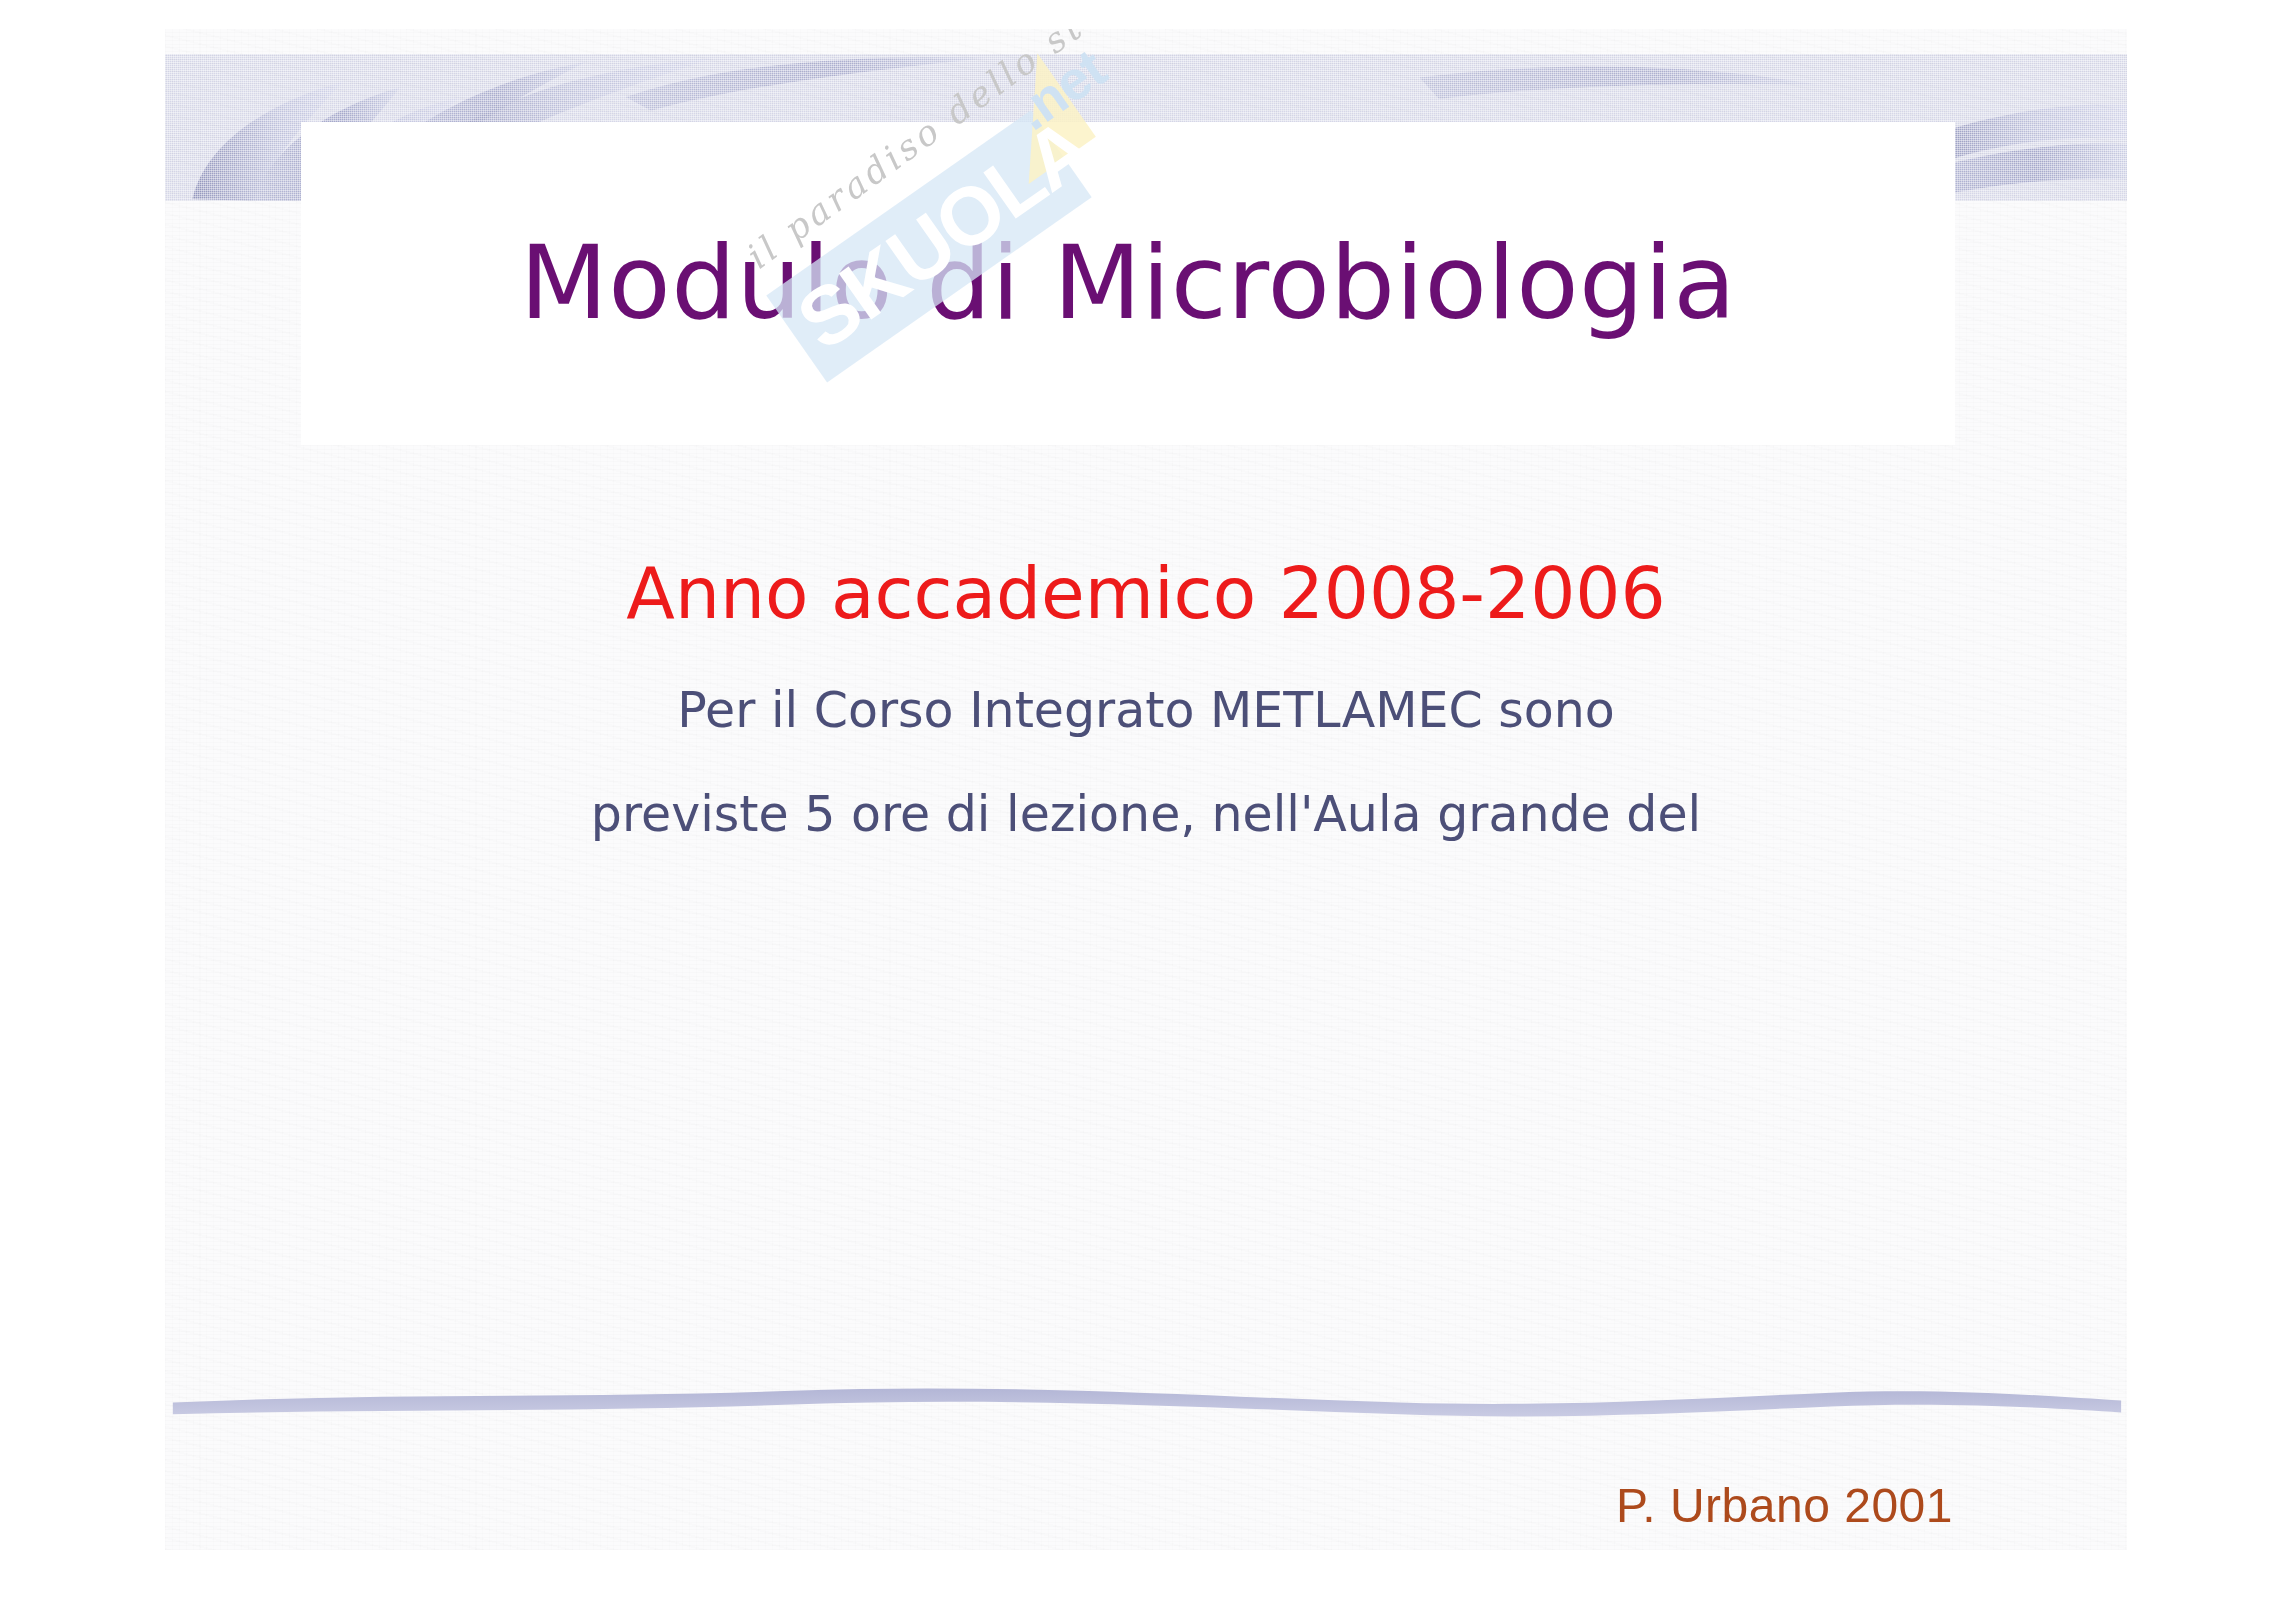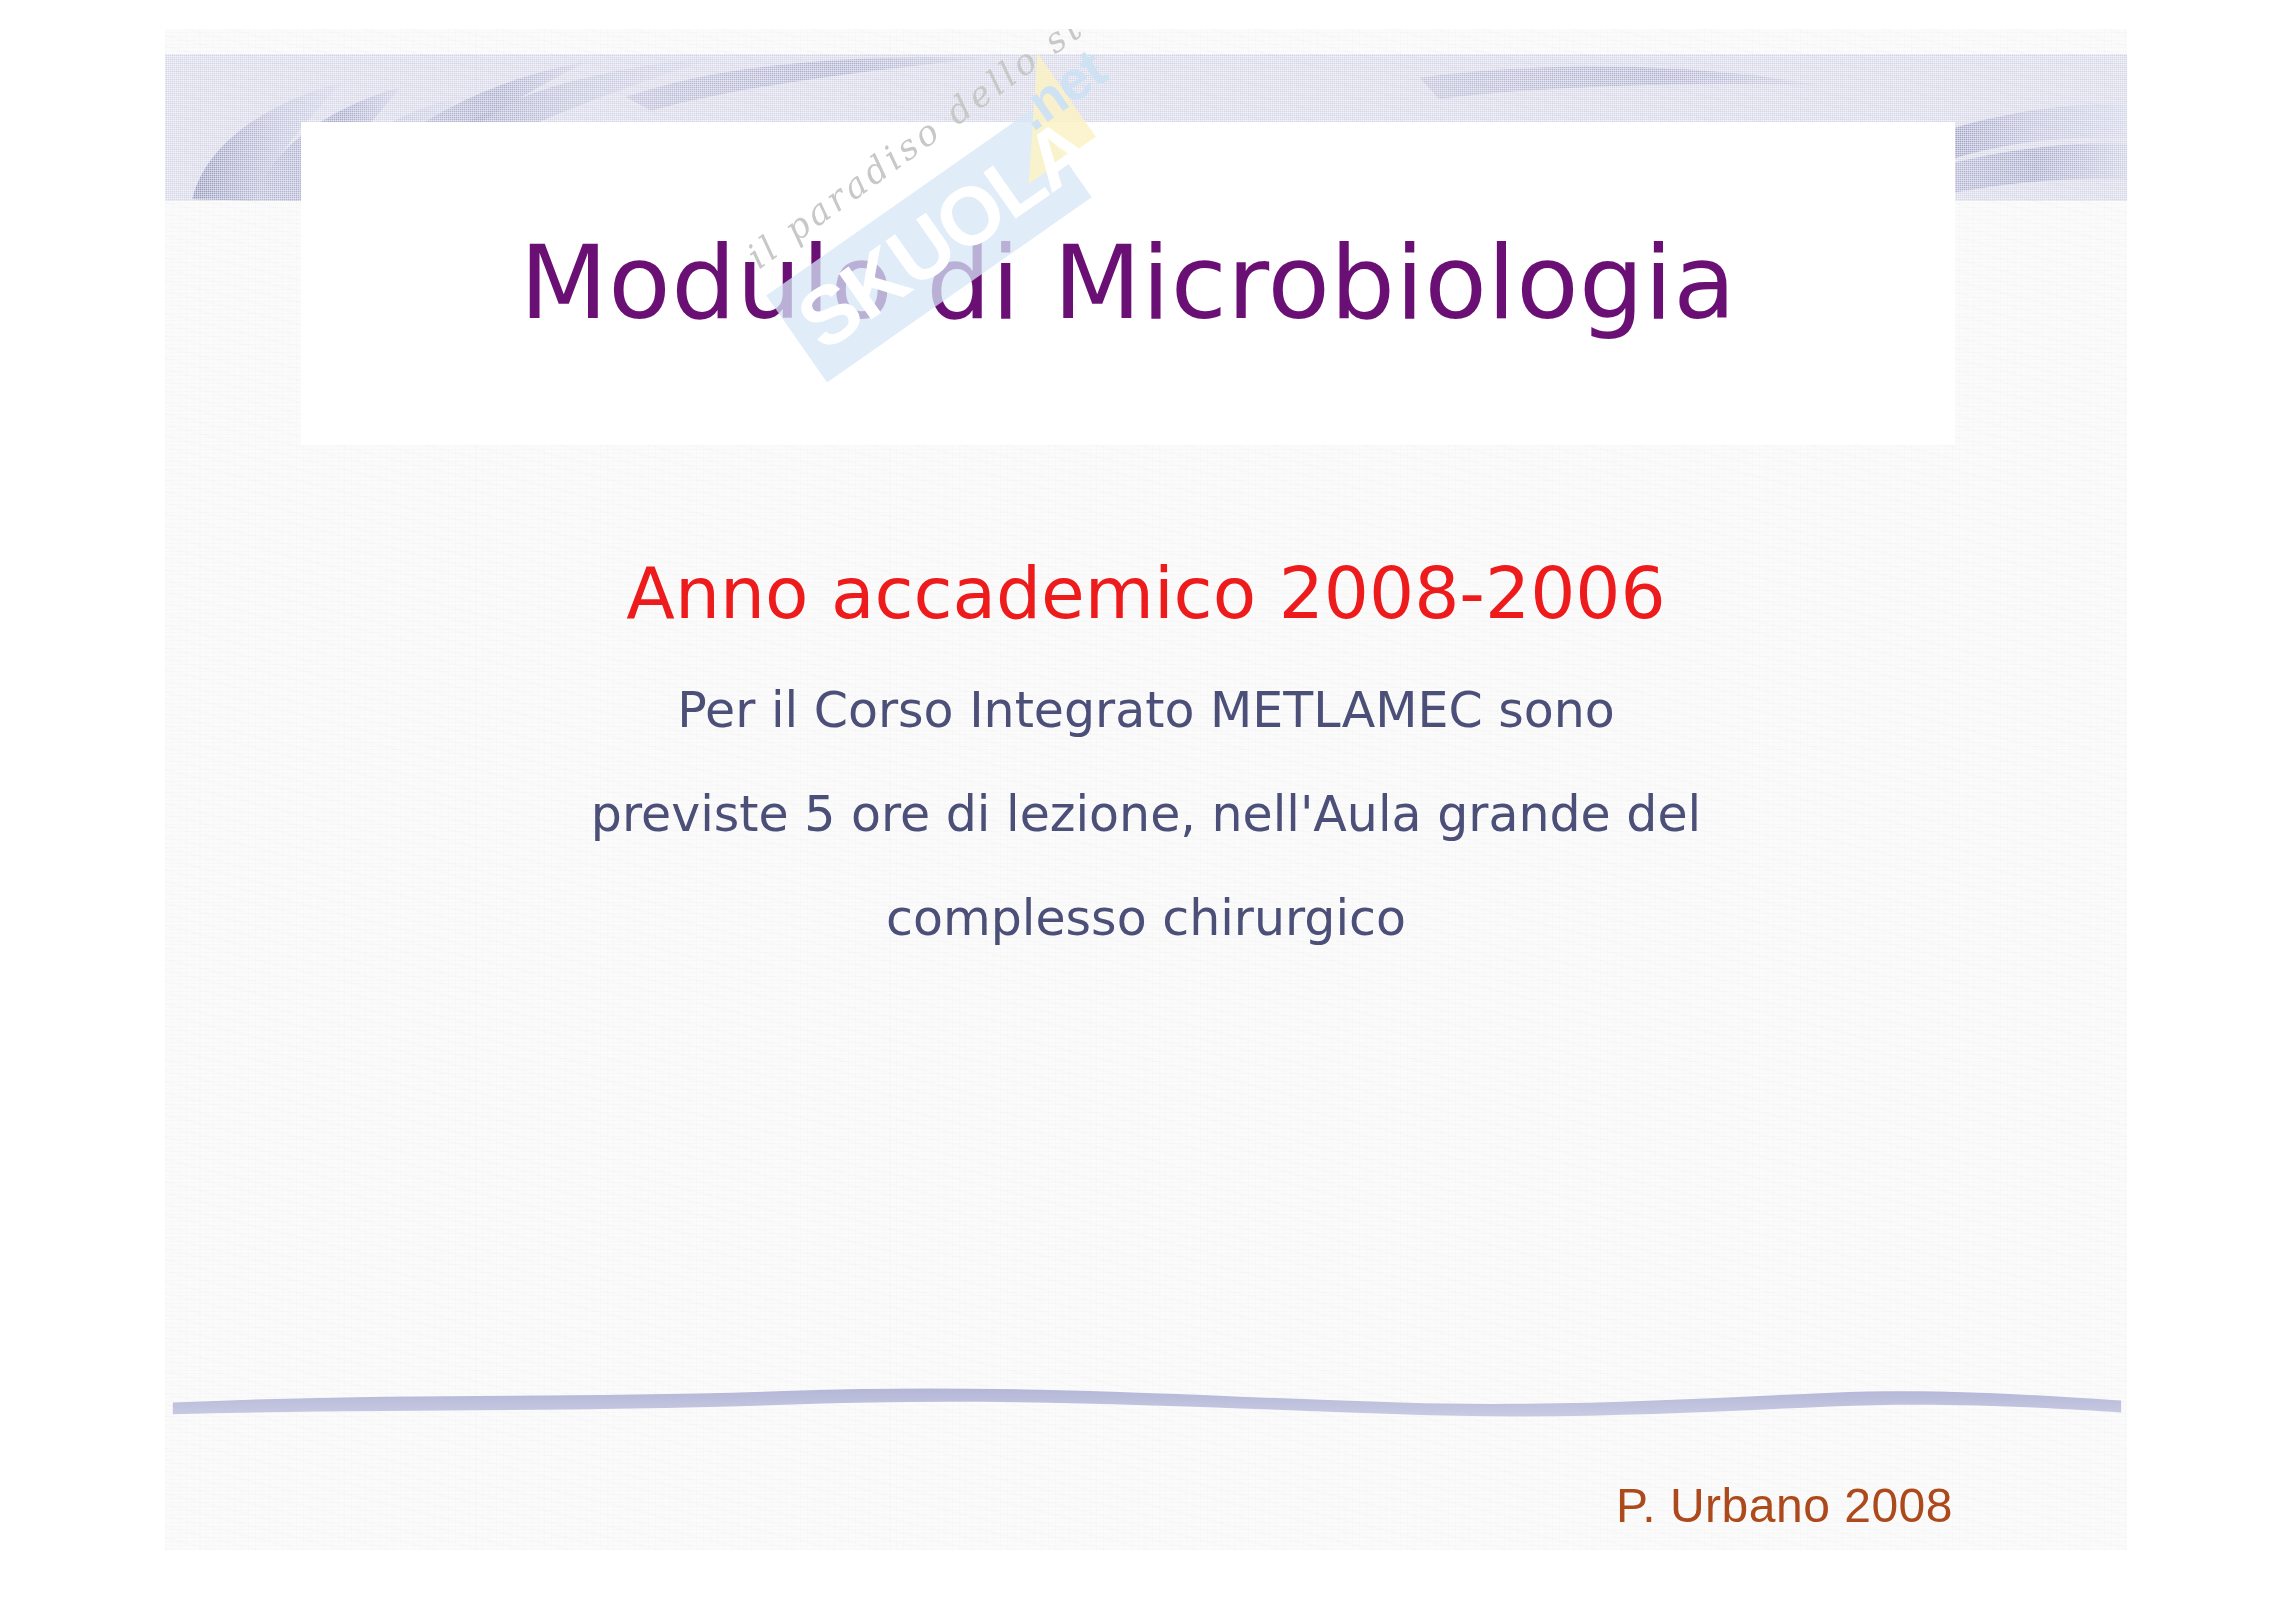--- a/index.html
+++ b/index.html
@@ -278,35 +278,34 @@
         <div class="wm-badge-txt">SKUOLA</div>
         <div class="wm-net">.net</div>
       </div>
       <div class="wm-tag">il paradiso dello studente</div>
     </div>
 
     <div class="body-block">
       <div class="line-accent">Anno accademico 2008-2006</div>
       <div class="line-body">Per il Corso Integrato METLAMEC sono</div>
       <div class="line-body">previste 5 ore di lezione, nell'Aula grande del</div>
-      <div class="line-body">complesso chirurgico</div>
     </div>
 
     <svg class="bottom-rule" viewBox="0 0 2002 60" preserveAspectRatio="none">
       <defs>
         <linearGradient id="rule" x1="0" y1="0" x2="0" y2="1">
           <stop offset="0%" stop-color="#b3b6d6"></stop>
           <stop offset="100%" stop-color="#c9cbe3"></stop>
         </linearGradient>
       </defs>
       <path d="M8,26 C220,16 420,22 640,14 C860,6 1060,20 1260,26
                C1420,31 1560,22 1700,16 C1820,11 1930,20 1996,24
                L1996,36 C1930,32 1820,25 1700,30 C1560,36 1420,44 1260,38
                C1060,31 860,20 640,28 C420,36 220,32 8,38 Z" fill="url(#rule)"></path>
     </svg>
 
-    <div class="footer">P. Urbano 2008</div>
+    <div class="footer">P. Urbano 2001</div>
 
     <div class="slide-texture"></div>
   </div>
 
 </div>
 
 
 </body></html>

